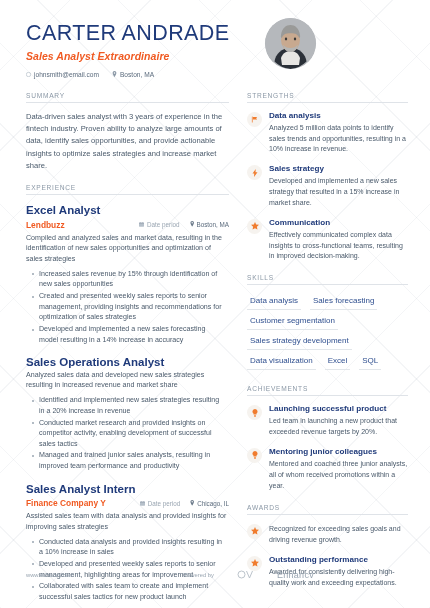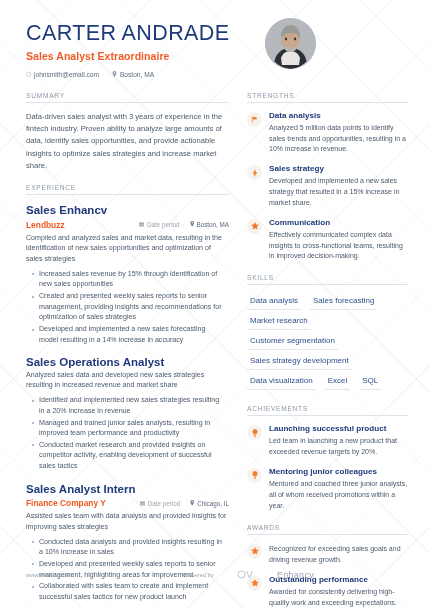--- a/index.html
+++ b/index.html
@@ -39,20 +39,21 @@
     font-weight: 400;
     line-height: 1.1;
     margin: 0;
   }
   .role {
     font-size: 10.5px;
     color: #f05a22;
     font-weight: 700;
     margin-top: 4px;
     letter-spacing: 0.05px;
+    font-style: italic;
   }
   .contacts {
     display: flex;
     align-items: center;
     gap: 13px;
     margin-top: 9px;
     font-size: 6.6px;
     color: #5b6b7d;
   }
   .contact { display: flex; align-items: center; gap: 3px; white-space: nowrap; }
@@ -248,21 +249,21 @@
 
       <div class="sec">
         <div class="sec-title">SUMMARY</div>
         <div class="summary-text">Data-driven sales analyst with 3 years of experience in the fintech industry. Proven ability to analyze large amounts of data, identify sales opportunities, and provide actionable insights to optimize sales strategies and increase market share.</div>
       </div>
 
       <div class="sec">
         <div class="sec-title">EXPERIENCE</div>
         <div id="jobs">
   <div class="job">
-    <div class="job-title">Sales Enhancv</div>
+    <div class="job-title">Excel Analyst</div>
     <div class="job-meta">
       <div class="company">Lendbuzz</div>
       <div class="meta-bit">
         <span><svg width="5" height="5" viewBox="0 0 16 16">
                       <rect x="0" y="2" width="16" height="13" rx="1.5" fill="#b6c0ca"></rect>
                       <rect x="0" y="2" width="16" height="4" fill="#a3aeb9"></rect>
                       <rect x="3" y="0" width="2" height="4" rx="1" fill="#a3aeb9"></rect>
                       <rect x="11" y="0" width="2" height="4" rx="1" fill="#a3aeb9"></rect>
                     </svg></span>
         <span>Date period</span>
@@ -279,22 +280,22 @@
       <li>Increased sales revenue by 15% through identification of new sales opportunities</li>
                 <li>Created and presented weekly sales reports to senior management, providing insights and recommendations for optimization of sales strategies</li>
                 <li>Developed and implemented a new sales forecasting model resulting in a 14% increase in accuracy</li>
     </ul>
   </div>
   <div class="job">
     <div class="job-title">Sales Operations Analyst</div>
     <div class="job-desc">Analyzed sales data and developed new sales strategies resulting in increased revenue and market share</div>
     <ul class="bullets">
       <li>Identified and implemented new sales strategies resulting in a 20% increase in revenue</li>
+                <li>Conducted market research and provided insights on competitor activity, enabling development of successful sales tactics</li>
                 <li>Managed and trained junior sales analysts, resulting in improved team performance and productivity</li>
-                <li>Conducted market research and provided insights on competitor activity, enabling development of successful sales tactics</li>
     </ul>
   </div>
   <div class="job">
     <div class="job-title">Sales Analyst Intern</div>
     <div class="job-meta">
       <div class="company">Finance Company Y</div>
       <div class="meta-bit">
         <span><svg width="5" height="5" viewBox="0 0 16 16">
                       <rect x="0" y="2" width="16" height="13" rx="1.5" fill="#b6c0ca"></rect>
                       <rect x="0" y="2" width="16" height="4" fill="#a3aeb9"></rect>
@@ -362,21 +363,20 @@
       </div>
     </div>
           </div>
       </div>
 
       <div class="sec">
         <div class="sec-title">SKILLS</div>
         <div class="skills" id="skills">
             <span class="skill">Data analysis</span>
             <span class="skill">Sales forecasting</span>
-            <span class="skill">Market research</span>
             <span class="skill">Customer segmentation</span>
             <span class="skill">Sales strategy development</span>
             <span class="skill">Data visualization</span>
             <span class="skill">Excel</span>
             <span class="skill">SQL</span>
           </div>
       </div>
 
       <div class="sec">
         <div class="sec-title">ACHIEVEMENTS</div>

